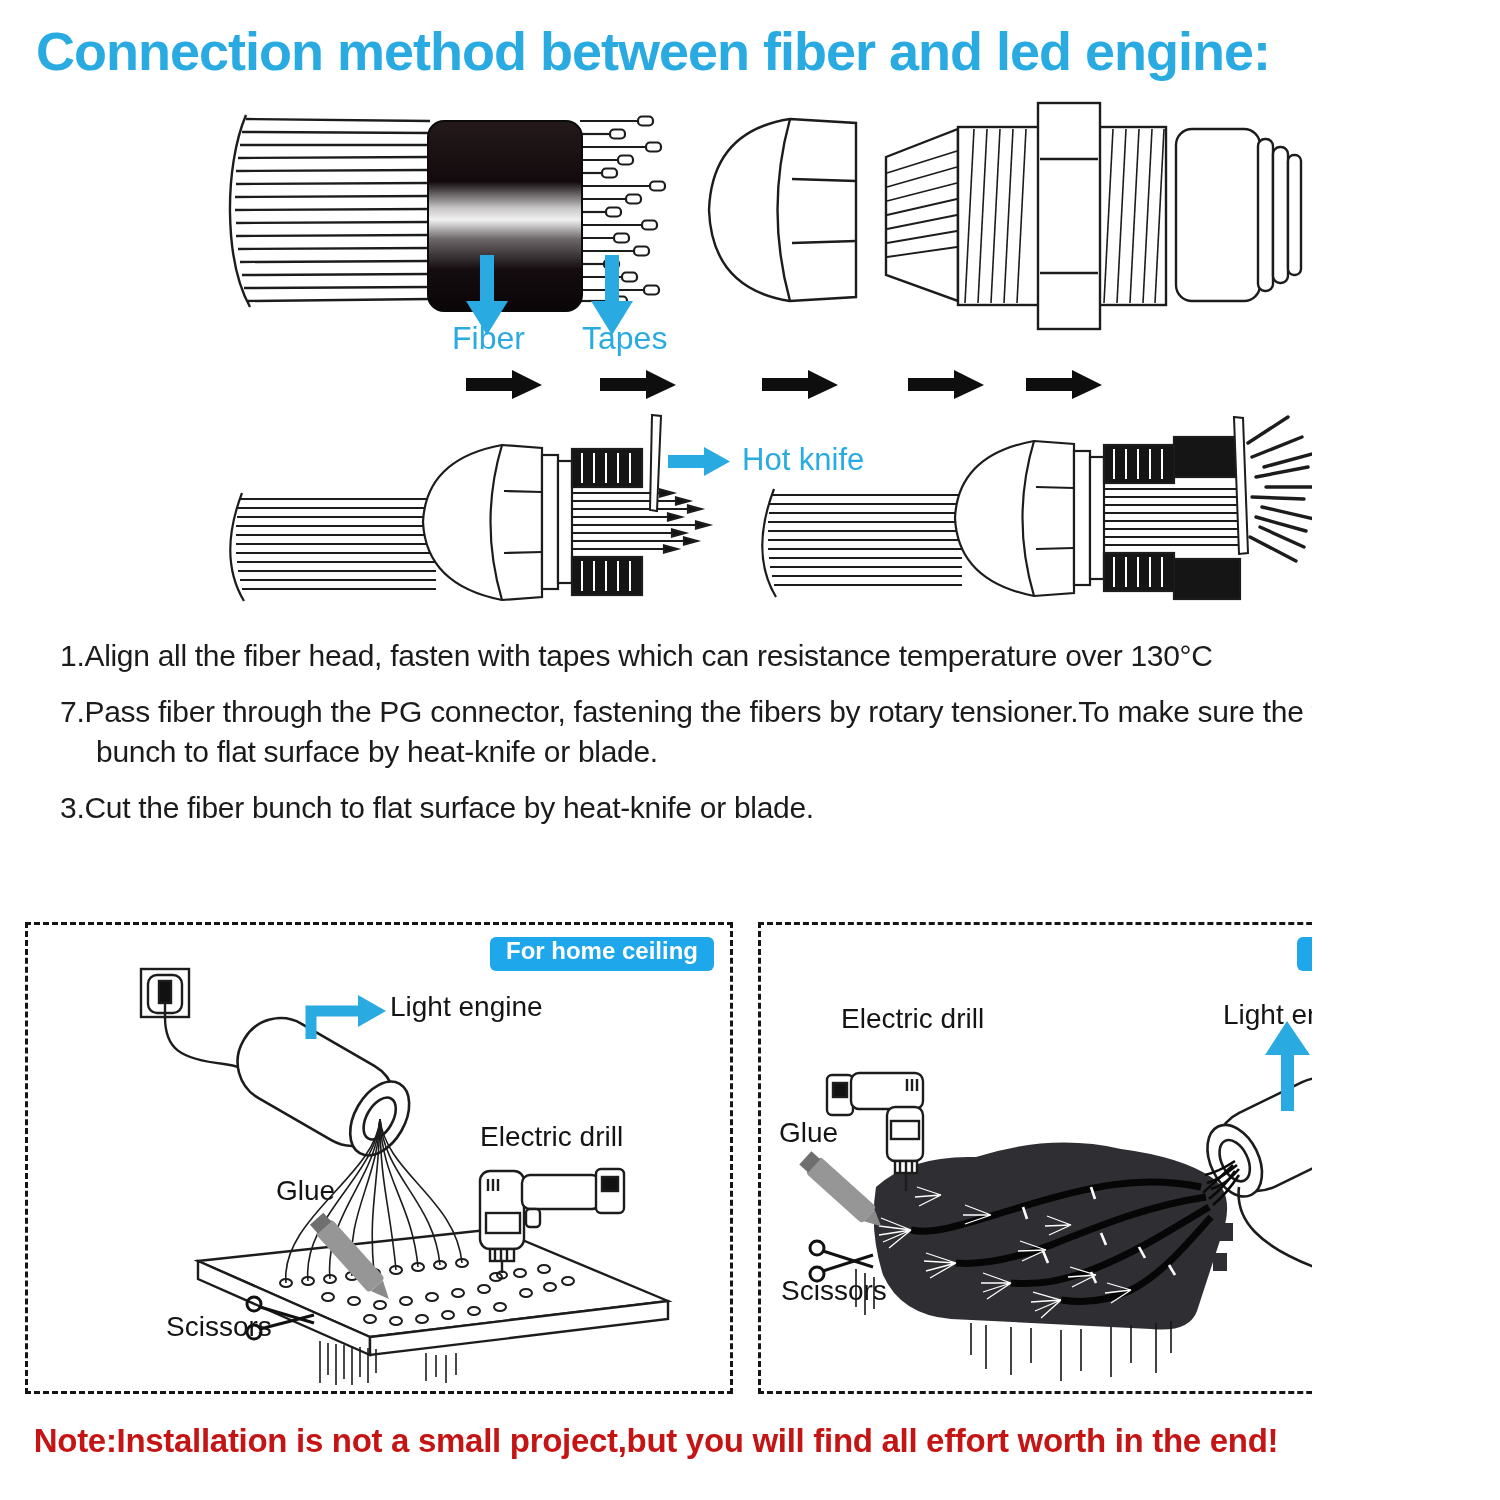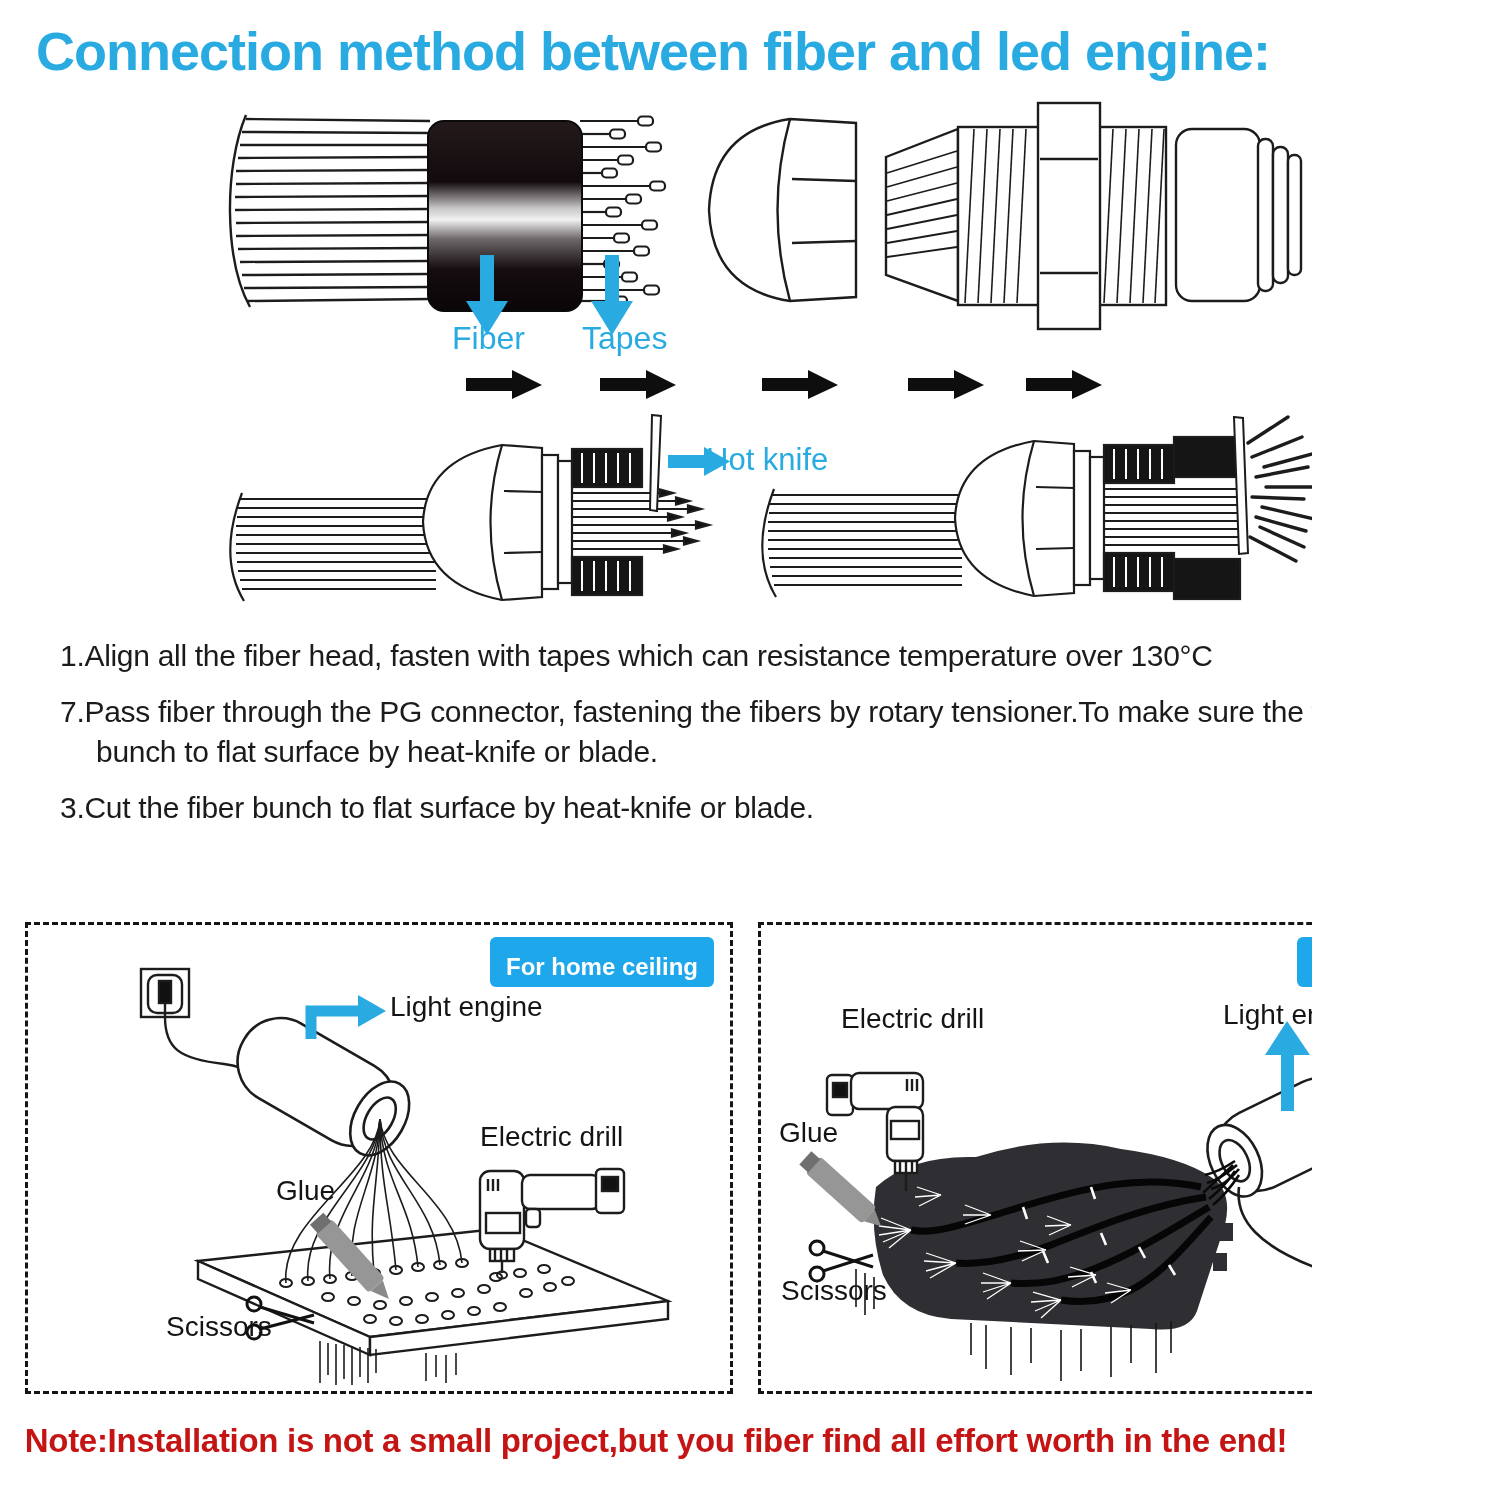--- a/index.html
+++ b/index.html
@@ -10,21 +10,21 @@
   svg{position:absolute;display:block;}
   .blue-label{position:absolute;color:#29ABE2;font-weight:normal;font-size:32px;white-space:nowrap;}
   .hotknife-label{font-size:31px;}
   .instructions{position:absolute;left:60px;top:636px;width:1400px;margin:0;padding:0;list-style:none;
         font-size:30px;line-height:40px;color:#1b1b1b;letter-spacing:-0.3px;}
   .instructions li{margin:0 16px 16px 0;padding-left:36px;text-indent:-36px;}
   .panel{position:absolute;top:922px;height:466px;border:3px dashed #151515;background:#fff;}
   .panel-home{left:25px;width:702px;}
   .panel-car{left:758px;width:719px;}
   .badge{position:absolute;top:12px;right:16px;background:#1EA7EA;color:#fff;font-weight:bold;
-        font-size:24px;padding:16px 16px 6px 16px;border-radius:6px;white-space:nowrap;}
+        font-size:24px;padding:0 16px 6px 16px;border-radius:6px;white-space:nowrap;}
   .panel-label{position:absolute;font-size:28px;color:#141414;white-space:nowrap;}
   .note{position:absolute;left:0;top:1422px;width:100%;text-align:center;font-size:33px;
         font-weight:bold;color:#C41414;letter-spacing:-0.3px;}
 </style>
 </head>
 <body>
 
 <div class="page">
 
   <div class="page-title">Connection method between fiber and led engine:</div>
@@ -271,21 +271,21 @@
         <line x1="1266" y1="392" x2="1318" y2="392"></line>
           <line x1="1262" y1="412" x2="1314" y2="424"></line>
         <line x1="1248" y1="348" x2="1288" y2="322"></line>
           <line x1="1260" y1="432" x2="1304" y2="452"></line>
       </g>
     </g>
   </svg>
 
   <div class="blue-label" style="left:452px;top:320px;">Fiber</div>
   <div class="blue-label" style="left:582px;top:320px;">Tapes</div>
-  <div class="blue-label hotknife-label" style="left:706px;top:442px;">Hot knife</div>
+  <div class="blue-label hotknife-label" style="left:742px;top:442px;">Hot knife</div>
 
   <ol class="instructions">
     <li>1.Align all the fiber head, fasten with tapes which can resistance temperature over 130°C</li>
     <li>7.Pass fiber through the PG connector, fastening the fibers by rotary tensioner.To make sure the fiber bunch to flat surface by heat-knife or blade.</li>
     <li>3.Cut the fiber bunch to flat surface by heat-knife or blade.</li>
   </ol>
 
   <div class="panel panel-home">
     <svg style="left:0;top:0;" width="702" height="460" viewBox="0 0 702 460">
 
@@ -522,15 +522,15 @@
         <path d="M694,274 C716,330 646,374 564,346 C496,322 474,294 478,262" stroke="#1c1c1c" stroke-width="2.6" fill="none"></path>
       </g>
     </svg>
     <div class="badge">For car roof</div>
     <div class="panel-label" style="left:80px;top:78px;">Electric drill</div>
     <div class="panel-label" style="left:462px;top:74px;">Light engine</div>
     <div class="panel-label" style="left:18px;top:192px;">Glue</div>
     <div class="panel-label" style="left:20px;top:350px;">Scissors</div>
   </div>
 
-  <div class="note">Note:Installation is not a small project,but you fiber find all effort worth in the end!</div>
+  <div class="note">Note:Installation is not a small project,but you will find all effort worth in the end!</div>
 
 </div>
 
 </body></html>

